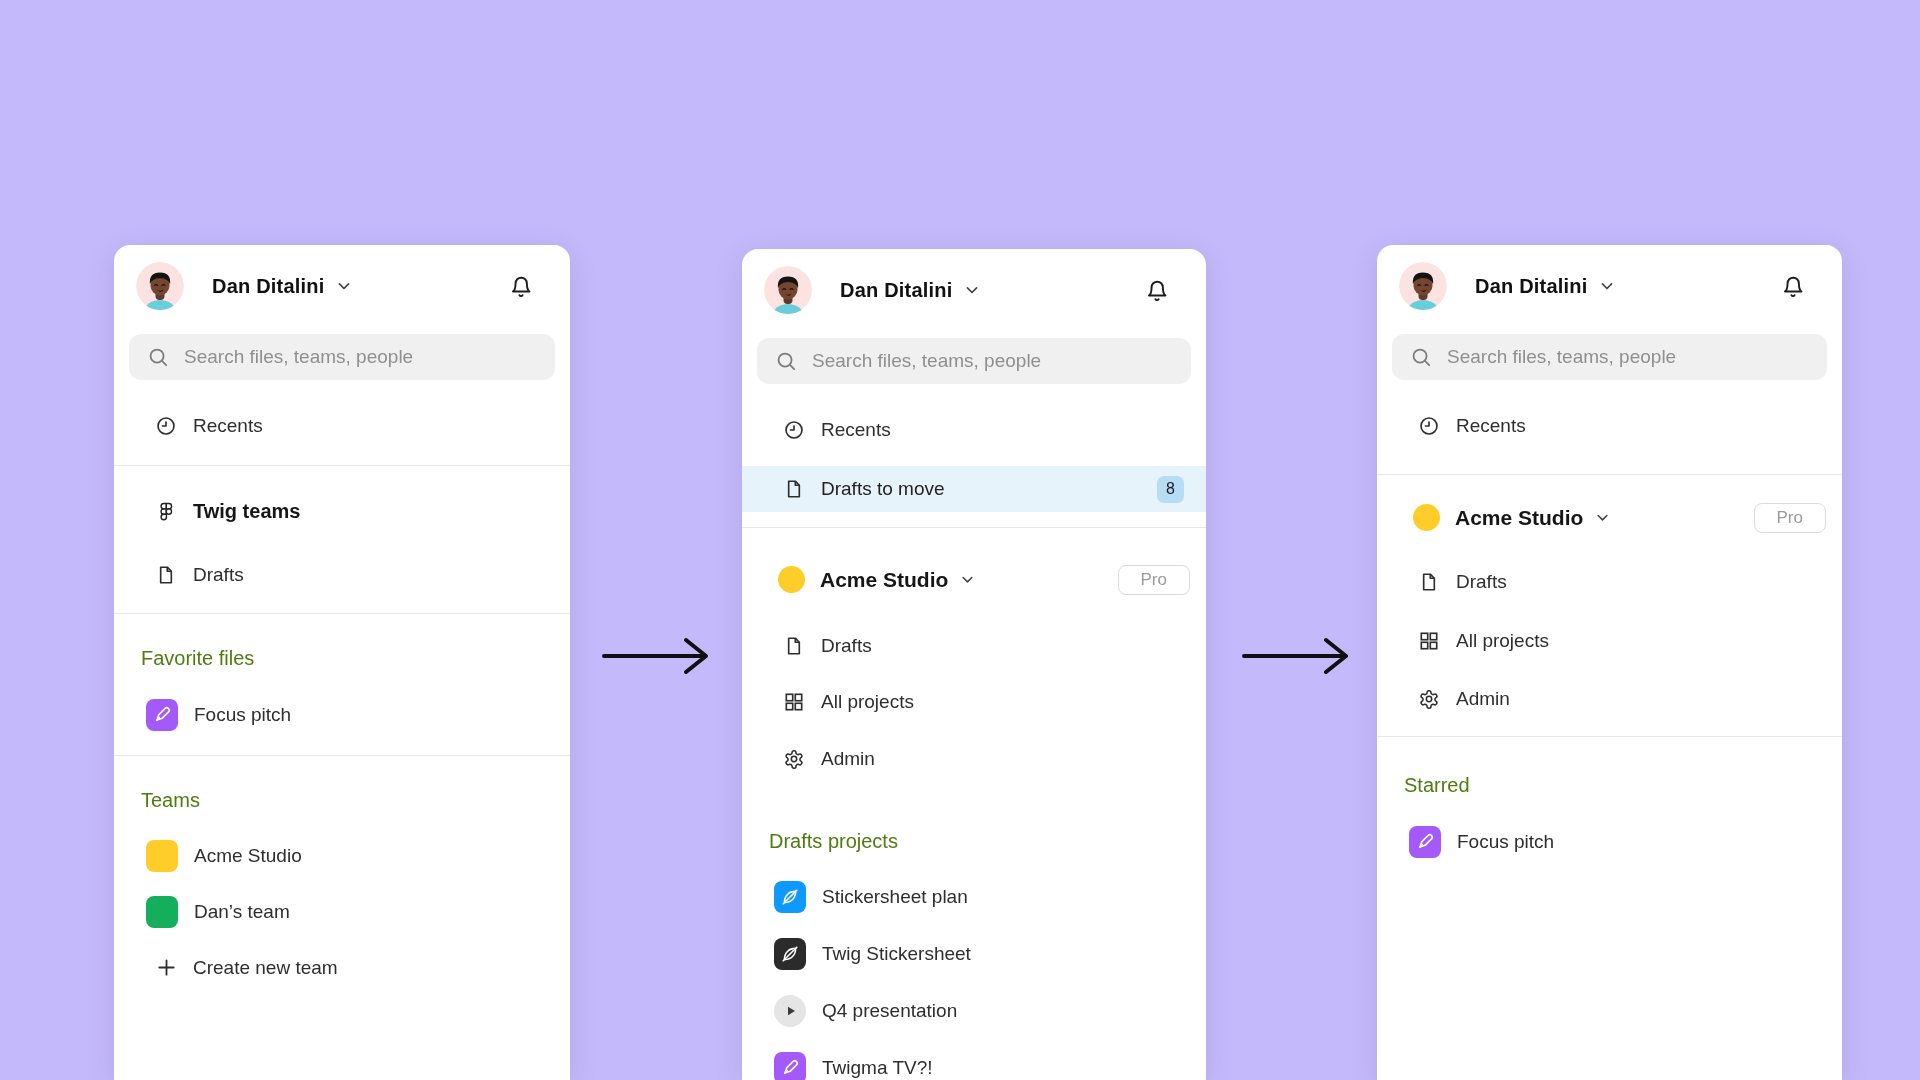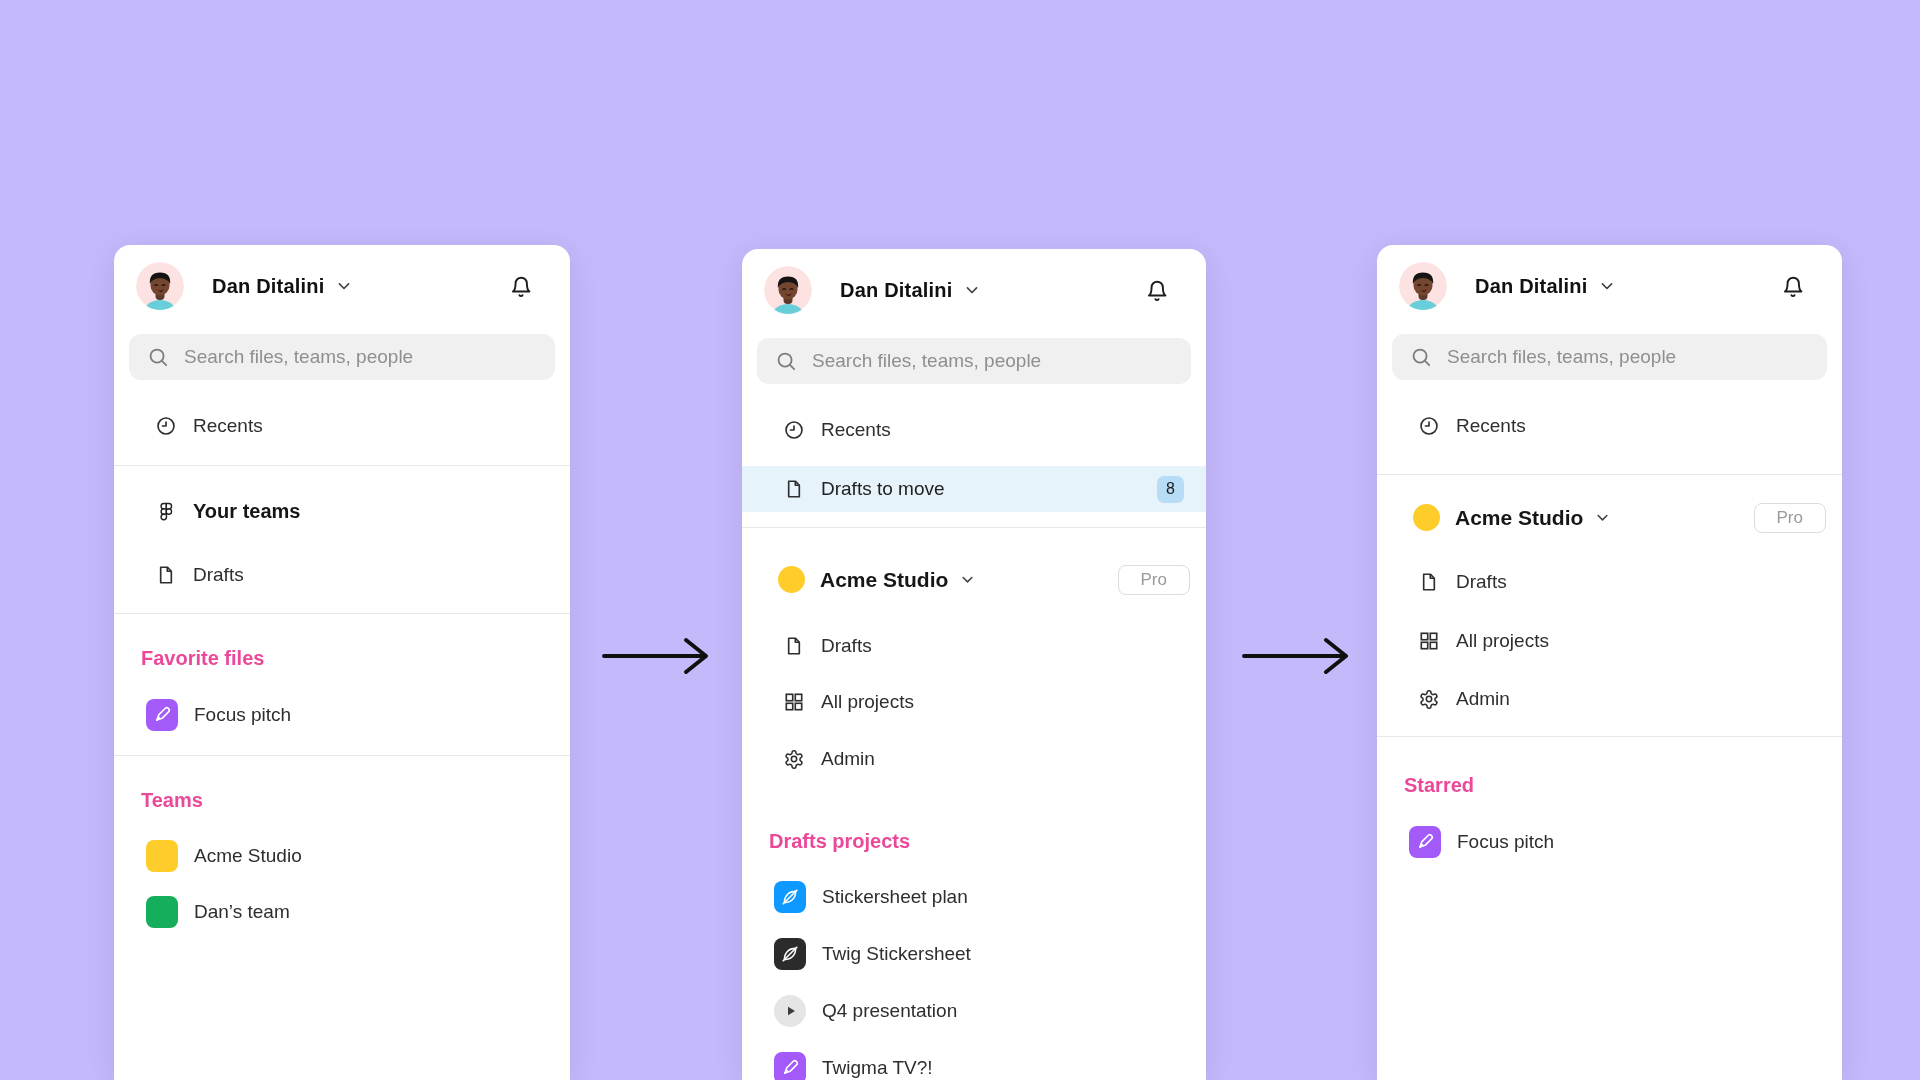--- a/index.html
+++ b/index.html
@@ -30,21 +30,21 @@
   .row .lbl { font-size:19px; color:#2e2e2e; }
   .row.bold .lbl { font-size:20px; font-weight:700; color:#161616; }
 
   .thumb-row { display:flex; align-items:center; height:56px; padding:0 22px 0 32px; flex:none; cursor:pointer; }
   .thumb { width:32px; height:32px; border-radius:8px; margin-right:16px; flex:none;
            display:flex; align-items:center; justify-content:center; }
   .thumb.circle { border-radius:50%; }
   .thumb-row .lbl { font-size:19px; color:#2e2e2e; }
 
   .sec { display:flex; align-items:center; height:55px; padding:0 22px 0 27px; flex:none;
-         font-size:20px; font-weight:700; color:#ec4899; }
+         font-size:20px; font-weight:400; color:#4d7c0f; }
 
   .divider { height:1px; background:#e8e8e8; flex:none; }
 
   .hl-row { display:flex; align-items:center; height:46px; padding:0 22px 0 40px; flex:none; cursor:pointer; }
   .hl-row .ic { width:24px; height:24px; margin-right:15px; flex:none; display:flex; align-items:center; justify-content:center; }
   .hl-row .lbl { font-size:19px; color:#222; }
   .count-badge { margin-left:auto; min-width:27px; height:27px; padding:0 7px; border-radius:7px;
                  display:flex; align-items:center; justify-content:center; font-size:16px; color:#1b1b1b; }
 
   .ws-row { display:flex; align-items:center; height:55px; padding:0 16px 0 36px; flex:none; cursor:pointer; }
@@ -168,21 +168,21 @@
         </span>
       <span class="lbl">Recents</span>
     </div>
     <div class="divider" style="margin-top:12px"></div>
     <div class="row bold" style="margin-top:18px">
       <span class="ic">
           <svg width="21" height="21" viewBox="0 0 24 24">
             <use href="#i-figma"></use>
           </svg>
         </span>
-      <span class="lbl">Your teams</span>
+      <span class="lbl">Twig teams</span>
     </div>
     <div class="row" style="margin-top:8px">
       <span class="ic">
           <svg width="22" height="22" viewBox="0 0 24 24">
             <use href="#i-file"></use>
           </svg>
         </span>
       <span class="lbl">Drafts</span>
     </div>
     <div class="divider" style="margin-top:11px"></div>
@@ -197,20 +197,28 @@
     </div>
     <div class="divider" style="margin-top:12px"></div>
     <div class="sec" style="margin-top:17px">Teams</div>
     <div class="thumb-row">
       <span class="thumb" style="background: rgb(255, 205, 41);"></span>
       <span class="lbl">Acme Studio</span>
     </div>
     <div class="thumb-row">
       <span class="thumb" style="background: rgb(20, 174, 92);"></span>
       <span class="lbl">Dan’s team</span>
+    </div>
+    <div class="row">
+      <span class="ic">
+          <svg width="23" height="23" viewBox="0 0 24 24">
+            <use href="#i-plus"></use>
+          </svg>
+        </span>
+      <span class="lbl">Create new team</span>
     </div>
   </div>
 
   <div class="panel panel2">
     <div class="user-row">
       <div class="avatar">
           <svg width="48" height="48" viewBox="0 0 48 48">
             <use href="#g-avatar"></use>
           </svg>
         </div>

